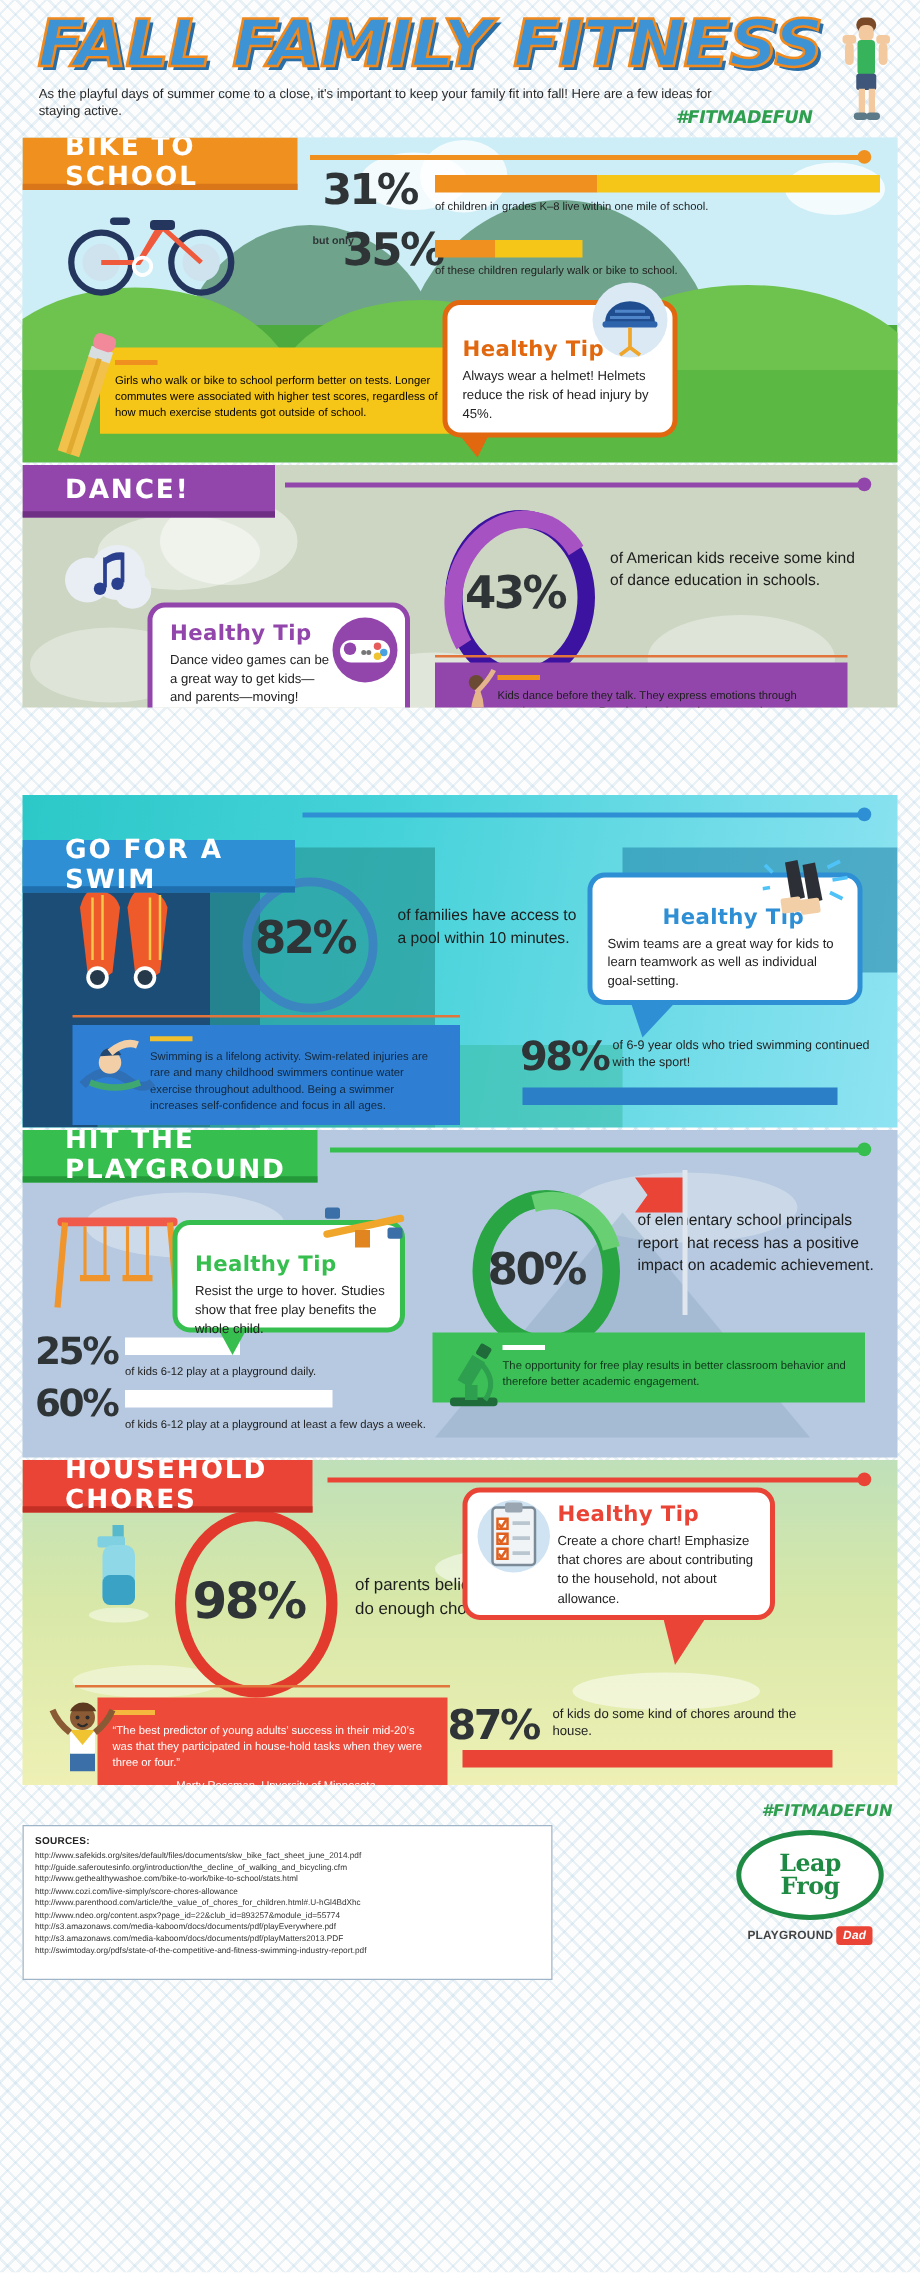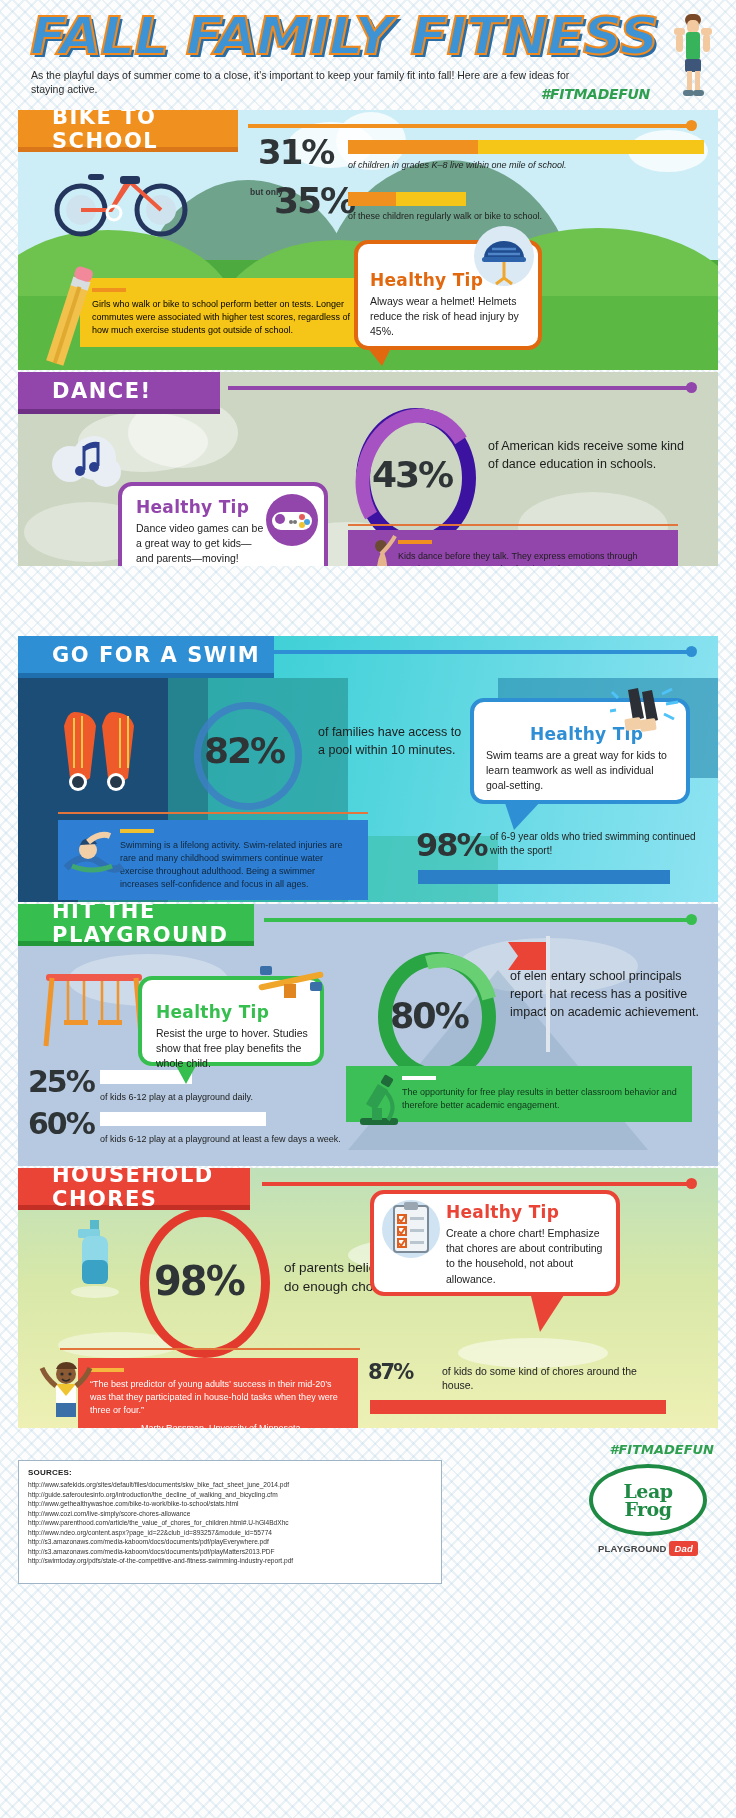--- a/index.html
+++ b/index.html
@@ -79,21 +79,21 @@
   #bike { top:110px; height:260px; background:#cdeef7; }
   #bike .hill { position:absolute; border-radius:50% 50% 0 0 / 100% 100% 0 0; }
   .bike-tab { background:#f0901f; border-bottom:5px solid #d9761a; width:220px; }
 
   
   #dance { top:372px; height:194px; background:#ccd6c2; }
   .dance-tab { background:#9246ab; border-bottom:5px solid #6e2f84; width:202px; }
 
   
   #swim { top:636px; height:266px; background:linear-gradient(100deg,#2cc8c8 0%,#45d2d9 40%,#8fe3f2 100%); }
-  .swim-tab { background:#2e8fd4; border-bottom:5px solid #1f6fae; width:256px; }
+  .swim-tab { background:#2e8fd4; border-bottom:5px solid #1f6fae; width:218px;margin-top:36px; }
 
   
   #play { top:904px; height:262px; background:#b6c9e0; }
   .play-tab { background:#36bf4f; border-bottom:5px solid #24993a; width:236px; }
 
   
   #chores { top:1168px; height:260px; background:linear-gradient(180deg,#bfe0b9 0%,#d8e8a8 45%,#eef0b4 100%); }
   .chores-tab { background:#ea4436; border-bottom:5px solid #c32f24; width:232px; }
 
   
@@ -156,21 +156,21 @@
 
     <div class="sec-rule" style="left:230px;width:448px;background:#f0901f;"></div>
     <div class="sec-dot" style="left:668px;background:#f0901f;"></div>
     <div class="sec-tab bike-tab">
       <span>BIKE TO SCHOOL</span>
     </div>
 
     <div class="pct" style="left:240px;top:22px;font-size:34px;position:absolute;">31%</div>
     <div class="bar" style="left:330px;top:30px;width:130px;background:#f0901f;"></div>
     <div class="bar" style="left:460px;top:30px;width:226px;background:#f5c518;"></div>
-    <div class="cap" style="position:absolute;left:330px;top:49px;width:350px;font-style:italic;">of children in grades K–8 live within one mile of school.</div>
+    <div class="cap" style="position:absolute;left:330px;top:49px;width:350px;">of children in grades K–8 live within one mile of school.</div>
 
     <div style="position:absolute;left:232px;top:78px;font-size:8.5px;line-height:1.05;color:#2f3437;font-weight:bold;">but only</div>
     <div class="pct" style="position:absolute;left:256px;top:70px;font-size:36px;">35%</div>
     <div class="bar" style="left:330px;top:82px;width:48px;background:#f0901f;"></div>
     <div class="bar" style="left:378px;top:82px;width:70px;background:#f5c518;"></div>
     <div class="cap" style="position:absolute;left:330px;top:100px;width:350px;">of these children regularly walk or bike to school.</div>
 
     <svg style="position:absolute;left:30px;top:58px;width:150px;height:70px;">
       <circle cx="33" cy="42" r="24" fill="none" stroke="#24355e" stroke-width="5"></circle>
       <circle cx="33" cy="42" r="15" fill="#cfe3ef"></circle>
@@ -442,21 +442,21 @@
       <path d="M24 40 q-10 -8 -14 -18" stroke="#8a5a34" stroke-width="5" fill="none"></path>
       <path d="M44 40 q10 -8 14 -18" stroke="#8a5a34" stroke-width="5" fill="none"></path>
       <rect x="24" y="57" width="20" height="14" fill="#3a6fa8"></rect>
     </svg>
     <div class="factbox" style="left:60px;top:190px;width:280px;background:#ee4a3a;padding:10px 12px;">
       <div class="dash" style="background:#f5b73d;"></div>
       <p style="color:#fff;">“The best predictor of young adults’ success in their mid-20’s was that they participated in house-hold tasks when they were three or four.”</p>
       <p style="color:#fff;text-align:center;margin-top:5px;">- Marty Rossman, Unversity of Minnesota</p>
     </div>
 
-    <div class="pct" style="position:absolute;left:350px;top:192px;font-size:21px;">87%</div>
+    <div class="pct" style="position:absolute;left:340px;top:192px;font-size:33px;">87%</div>
     <div class="cap" style="position:absolute;left:424px;top:196px;width:220px;font-size:10.5px;">of kids do some kind of chores around the house.</div>
     <div class="bar" style="left:352px;top:232px;width:296px;background:#ea4436;"></div>
   </div>
 
   <div id="footer">
     <div class="hashtag-bottom">#FITMADEFUN</div>
     <div class="srcbox">
       <h4>SOURCES:</h4>
       <ul>
         <li>http://www.safekids.org/sites/default/files/documents/skw_bike_fact_sheet_june_2014.pdf</li>

